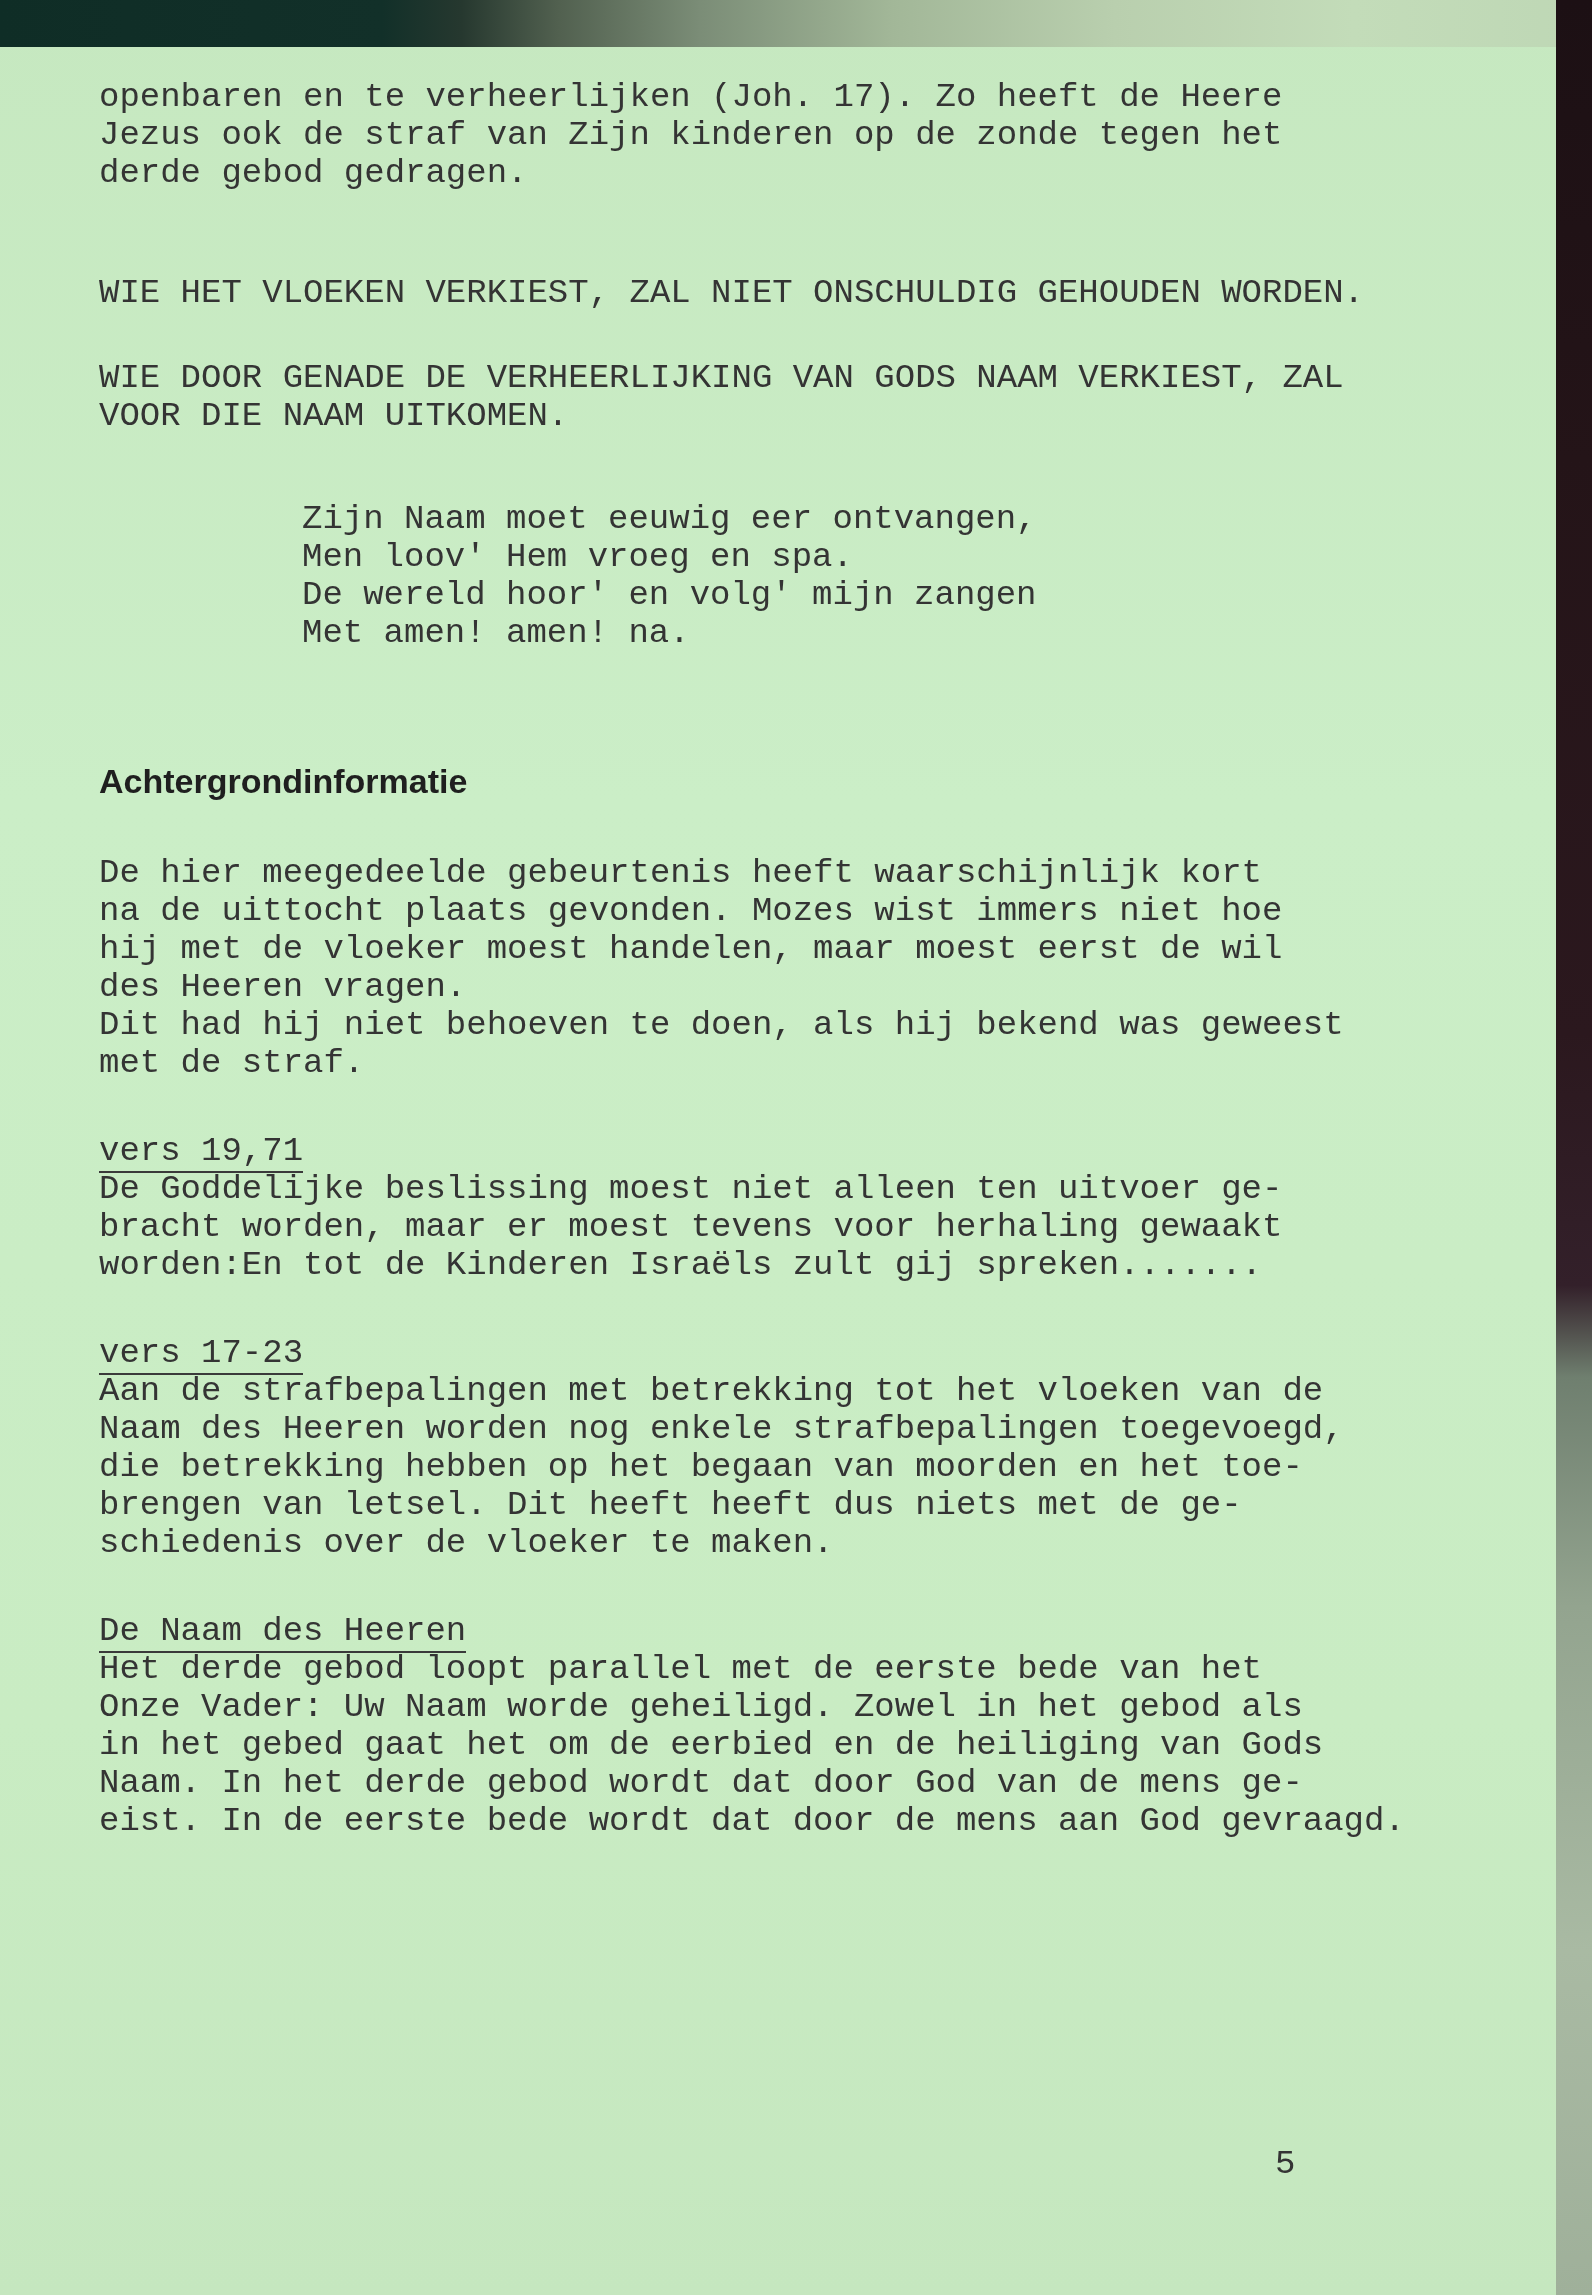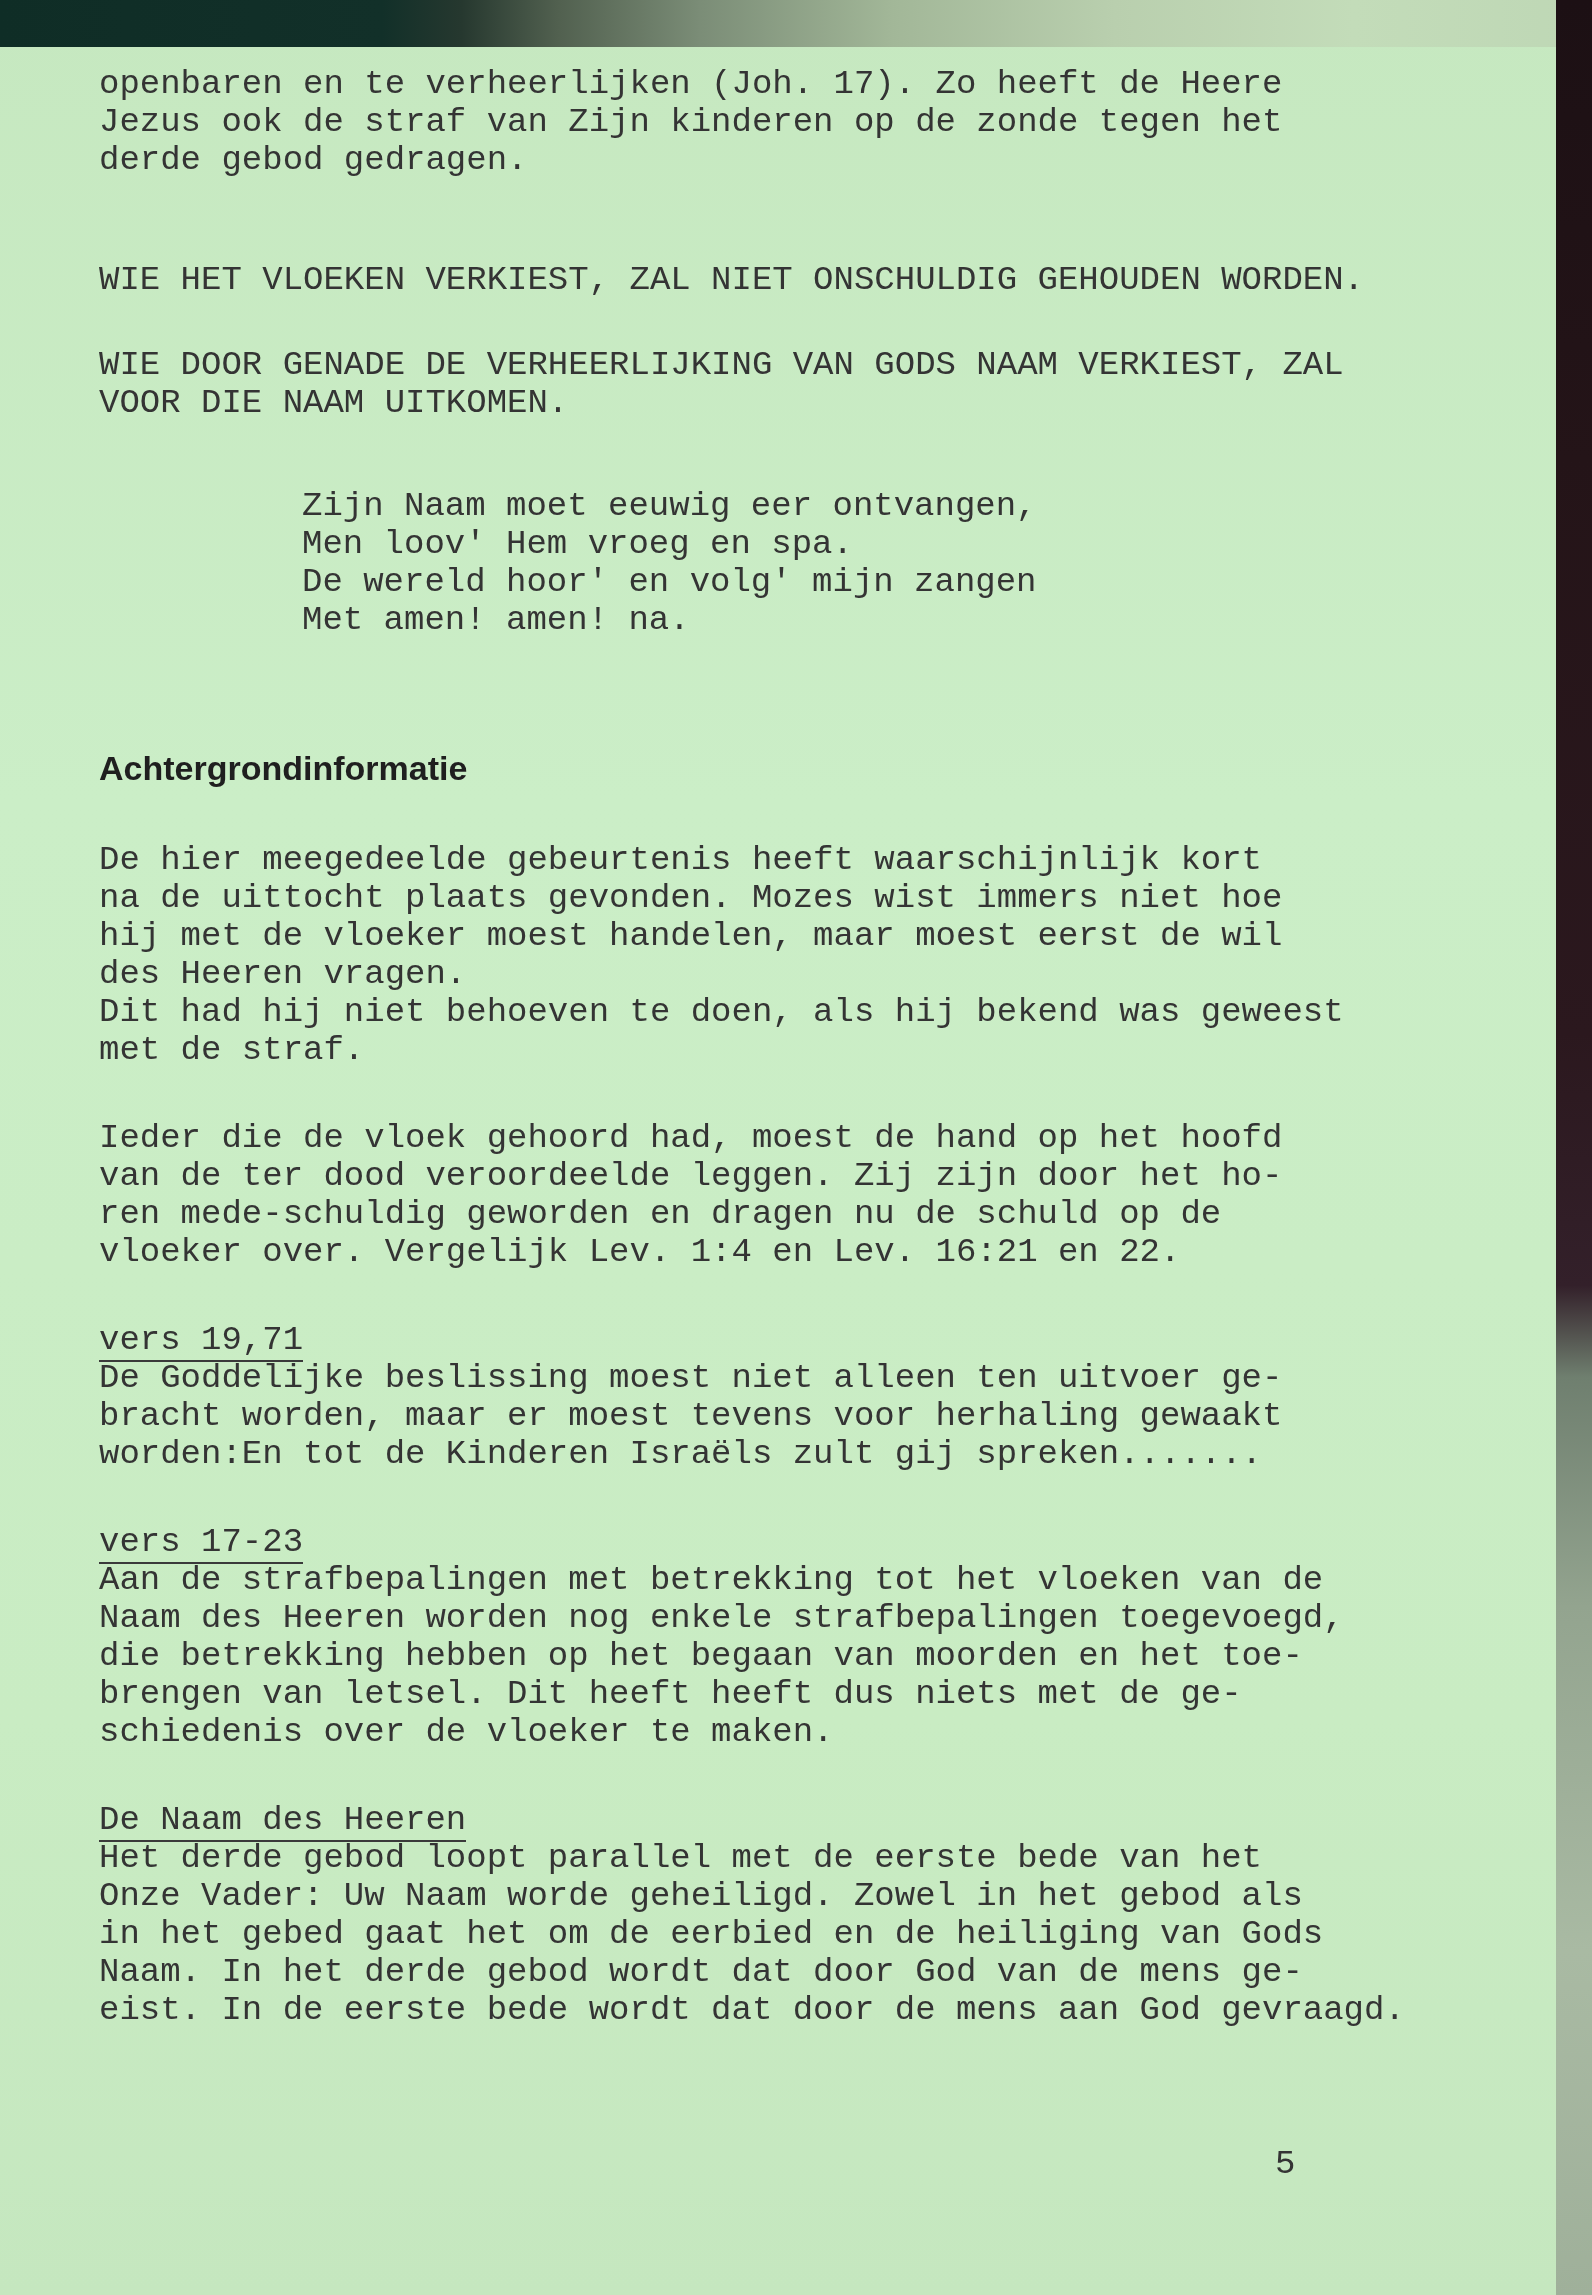--- a/index.html
+++ b/index.html
@@ -23,21 +23,21 @@
   .right-band {
     position: absolute;
     right: 0; top: 0;
     width: 36px; height: 100%;
     background: linear-gradient(180deg,
       #1c1014 0%, #241418 20%, #2b181e 45%, #33202a 56%,
       #6f7f6f 60%, #93a48f 70%, #a9baa3 85%, #9fb09a 100%);
   }
   .content {
     position: absolute;
-    left: 99px; top: 65px;
+    left: 99px; top: 78px;
     width: 1398px;
   }
   .mono {
     font-family: "Liberation Mono", "DejaVu Sans Mono", monospace;
     font-size: 34px;
     line-height: 38px;
     color: #343434;
     white-space: pre-wrap;
     margin: 0;
   }
@@ -89,24 +89,20 @@
     <div class="section first">
       <div class="mono section-body">De hier meegedeelde gebeurtenis heeft waarschijnlijk kort
 na de uittocht plaats gevonden. Mozes wist immers niet hoe
 hij met de vloeker moest handelen, maar moest eerst de wil
 des Heeren vragen.
 Dit had hij niet behoeven te doen, als hij bekend was geweest
 met de straf.</div>
     </div>
 
     <div class="section">
-      <div class="mono section-body">Ieder die de vloek gehoord had, moest de hand op het hoofd
-van de ter dood veroordeelde leggen. Zij zijn door het ho-
-ren mede-schuldig geworden en dragen nu de schuld op de
-vloeker over. Vergelijk Lev. 1:4 en Lev. 16:21 en 22.</div>
     </div>
 
     <div class="section">
       <div class="mono section-title"><span>vers 19,71</span></div>
       <div class="mono section-body">De Goddelijke beslissing moest niet alleen ten uitvoer ge-
 bracht worden, maar er moest tevens voor herhaling gewaakt
 worden:En tot de Kinderen Israëls zult gij spreken.......</div>
     </div>
 
     <div class="section">

